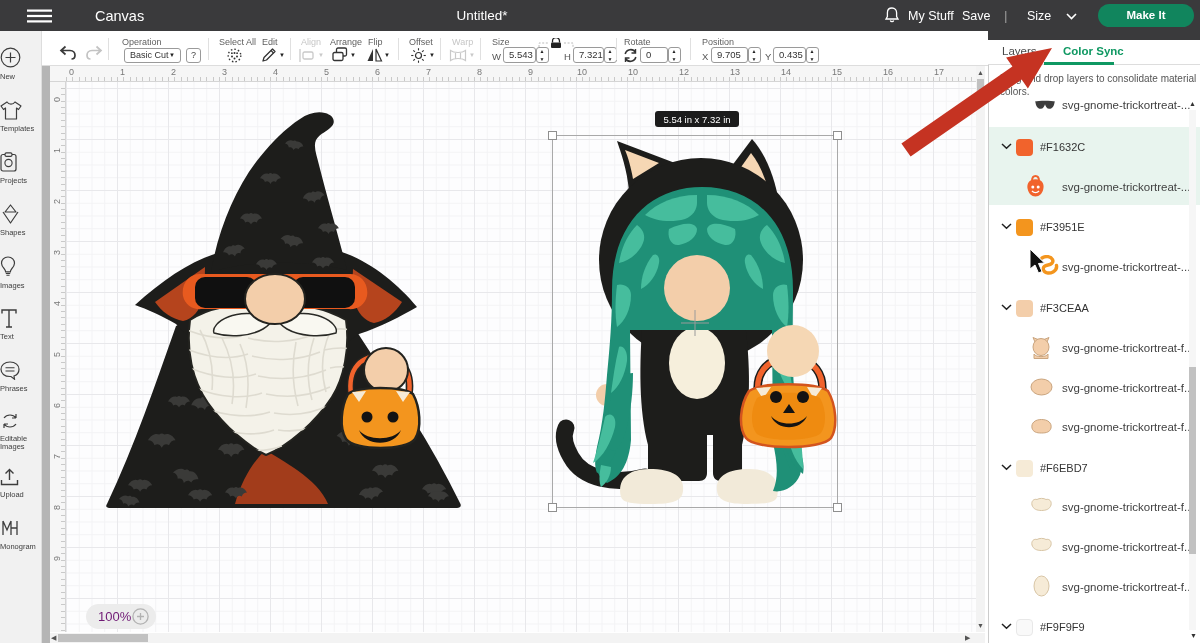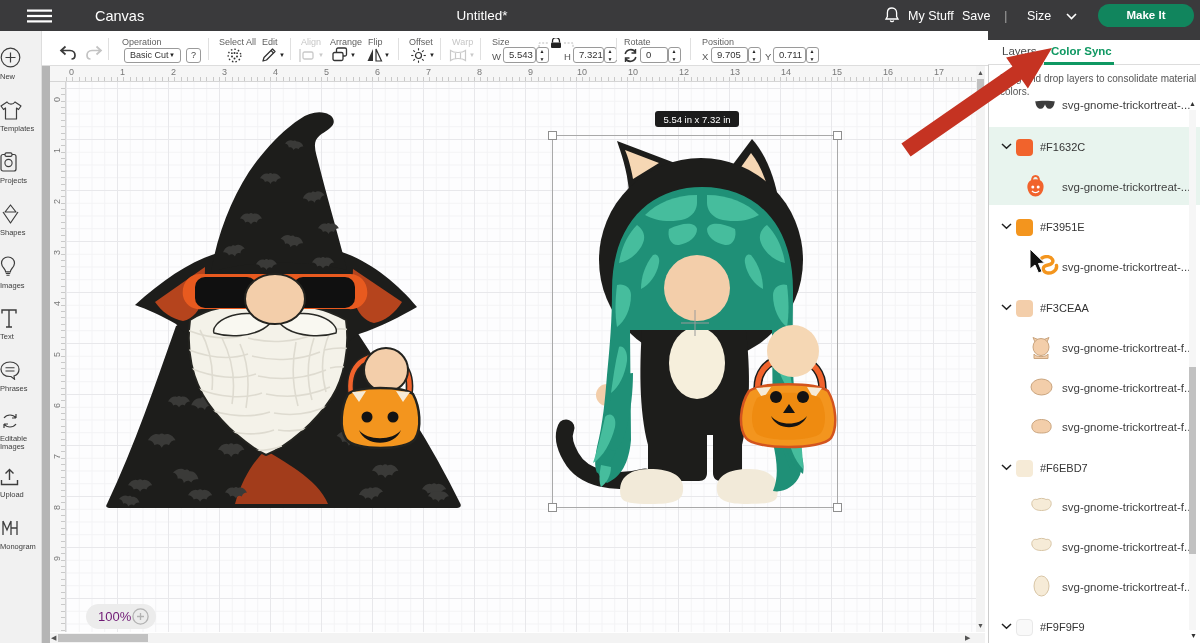--- a/index.html
+++ b/index.html
@@ -265,21 +265,21 @@
     </g>
     <path d="M150,205 V231 M136,218 H164" stroke="#9a9a9a" stroke-width="1"></path>
     <rect x="110" y="6" width="84" height="16" rx="3" fill="#1c1c1c"></rect>
     <text x="152" y="17.5" font-size="9.5" fill="#fff" text-anchor="middle" font-family="Liberation Sans, sans-serif">5.54  in x 7.32  in</text>
   </svg>
 
   <div id="panel"></div>
   <div id="ptabs"></div>
   <div id="plist">
     <div class="abs" style="left:1002px;top:45px;font-size:11.5px;color:#4a4a4a;">Layers</div>
-    <div class="abs" style="left:1051px;top:45px;font-size:11.5px;font-weight:bold;color:#0f9862;">Color Sync</div>
+    <div class="abs" style="left:1051px;top:45px;font-size:11.5px;font-weight:bold;color:#0f9862;padding-left:12px;">Color Sync</div>
     <div class="abs" style="left:1044px;top:62px;width:70px;height:3px;background:#0f9862;"></div>
     <div class="abs" style="left:1000px;top:72px;width:200px;font-size:10px;line-height:13px;color:#555;">Drag and drop layers to consolidate material colors.</div>
     <svg class="abs" style="left:1034px;top:100px" width="22" height="10" viewBox="0 0 22 10">
         <path d="M1 1.5 C4 0.5 18 0.5 21 1.5 L20.5 2.5 C20 6.5 18 8.8 15.3 8.8 C12.9 8.8 11.5 6.2 11 4.2 C10.5 6.2 9.1 8.8 6.7 8.8 C4 8.8 2 6.5 1.5 2.5 Z" fill="#3c3c3c"></path>
       </svg>
     <div class="rowtext abs" style="left:1062px;top:99px;">svg-gnome-trickortreat-...</div>
 
     <div class="abs" style="left:989px;top:127px;width:211px;height:78px;background:#e8f4ee;"></div>
 
     <svg class="abs" style="left:1001px;top:143px" width="11" height="7">
@@ -511,21 +511,21 @@
         <path d="M2.5 14 V10 H6.5" fill="none" stroke="#333" stroke-width="1.4"></path>
       </svg>
     <div class="inp" style="left:640px;width:28px;">0</div>
     <div class="stp" style="left:668px;"></div>
     <div class="tdiv" style="left:690px"></div>
     <div class="tlabel" style="left:702px;top:37px">Position</div>
     <div class="fldlab" style="left:702px">X</div>
     <div class="inp" style="left:711px;width:37px;">9.705</div>
     <div class="stp" style="left:748px;"></div>
     <div class="fldlab" style="left:765px">Y</div>
-    <div class="inp" style="left:773px;width:33px;">0.711</div>
+    <div class="inp" style="left:773px;width:33px;">0.435</div>
     <div class="stp" style="left:806px;"></div>
   </div>
 
   <div id="zoompill">
     <div class="abs" style="left:12px;top:5px;font-size:13px;color:#701a75;">100%</div>
     <svg class="abs" style="left:46px;top:4px" width="17" height="17" viewBox="0 0 17 17">
         <circle cx="8.5" cy="8.5" r="7.6" fill="none" stroke="#b2b2b2" stroke-width="1.3"></circle>
         <path d="M8.5 5 V12 M5 8.5 H12" stroke="#b2b2b2" stroke-width="1.3"></path>
       </svg>
   </div>

